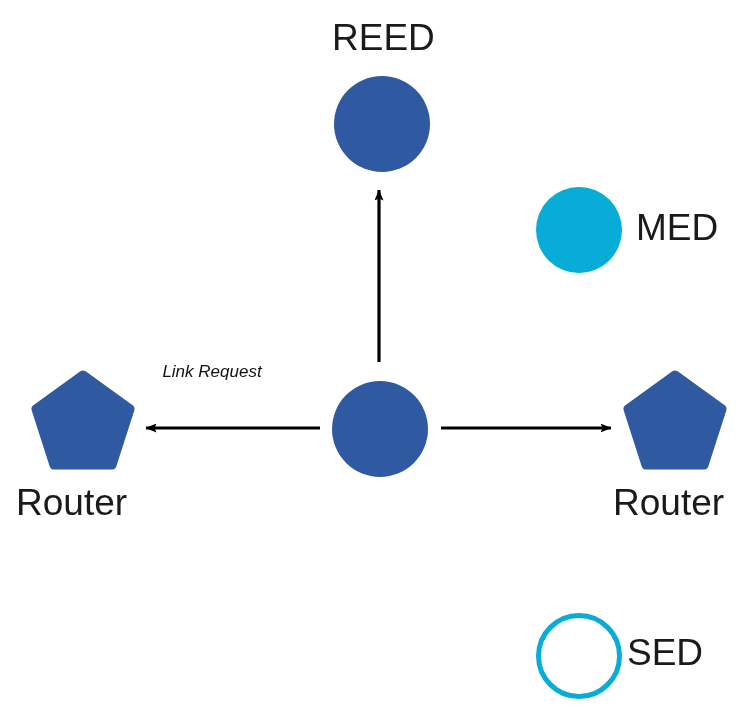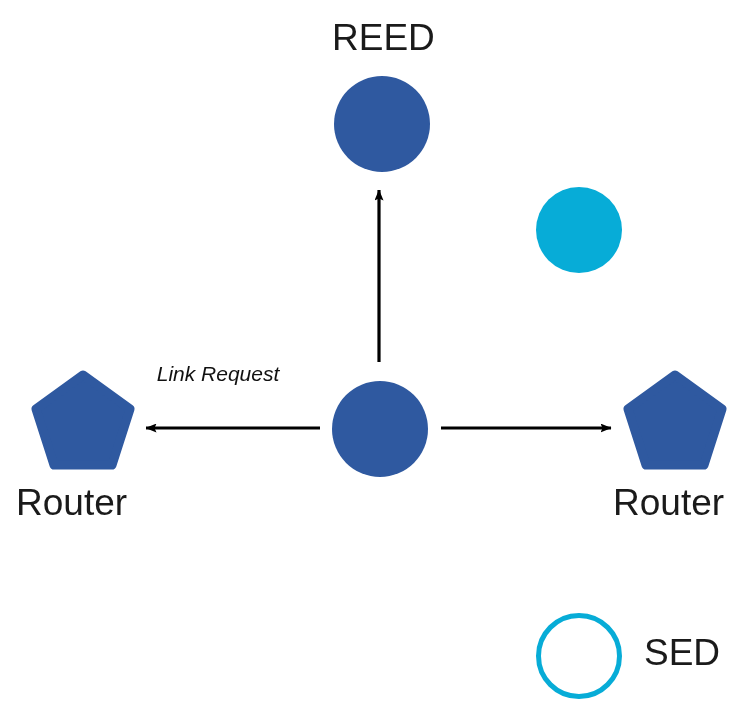--- a/index.html
+++ b/index.html
@@ -36,40 +36,40 @@
   }
   #label-reed {
     left: 332px;
     top: 19px;
   }
   #label-med {
     left: 636px;
     top: 209px;
   }
   #label-sed {
-    left: 644px;
+    left: 627px;
     top: 634px;
   }
   #label-router-left {
     left: 16px;
     top: 484px;
   }
   #label-router-right {
     left: 613px;
     top: 484px;
   }
   #link-request-label {
     position: absolute;
-    left: 134px;
+    left: 128px;
     top: 361px;
     width: 168px;
     text-align: center;
     font-family: "Liberation Sans", sans-serif;
     font-style: italic;
-    font-size: 21px;
+    font-size: 17px;
     line-height: 1.25;
     color: #111111;
     white-space: nowrap;
   }
   #link-request-label .lr-line {
     display: block;
   }
 </style>
 </head>
 <body>
@@ -112,20 +112,21 @@
 
     <line x1="379" y1="362" x2="379" y2="190" stroke="#000000" stroke-width="3.2" marker-end="url(#arrowhead-up)"></line>
 
     <line x1="320" y1="428" x2="146" y2="428" stroke="#000000" stroke-width="3.2" marker-end="url(#arrowhead-left)"></line>
 
     <line x1="441" y1="428" x2="611" y2="428" stroke="#000000" stroke-width="3.2" marker-end="url(#arrowhead-right)"></line>
   </svg>
 
   <div class="node-label" id="label-reed">REED</div>
 
+  <div class="node-label" id="label-med">MED</div>
 
   <div class="node-label" id="label-sed">SED</div>
 
   <div class="node-label" id="label-router-left">Router</div>
 
   <div class="node-label" id="label-router-right">Router</div>
 
   <div id="link-request-label">
     <span class="lr-line">Link Request</span>
   </div>

